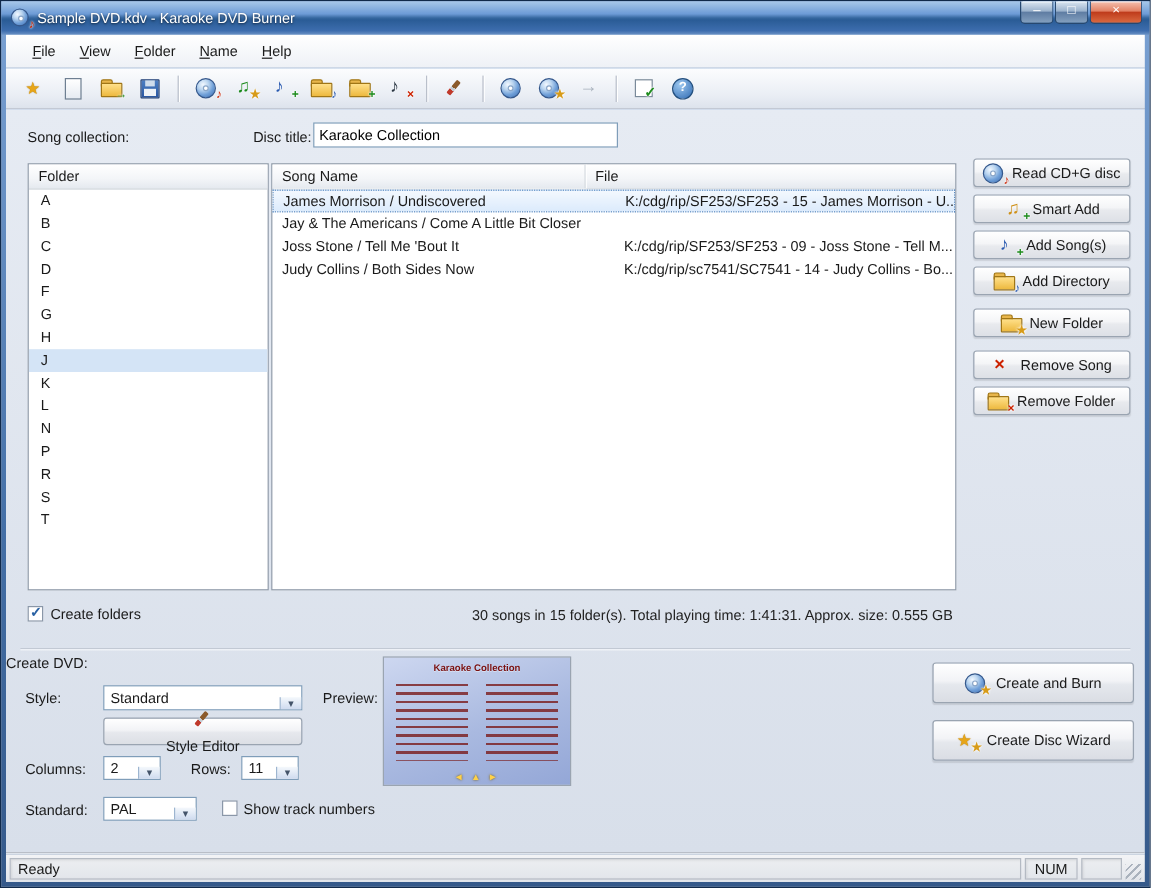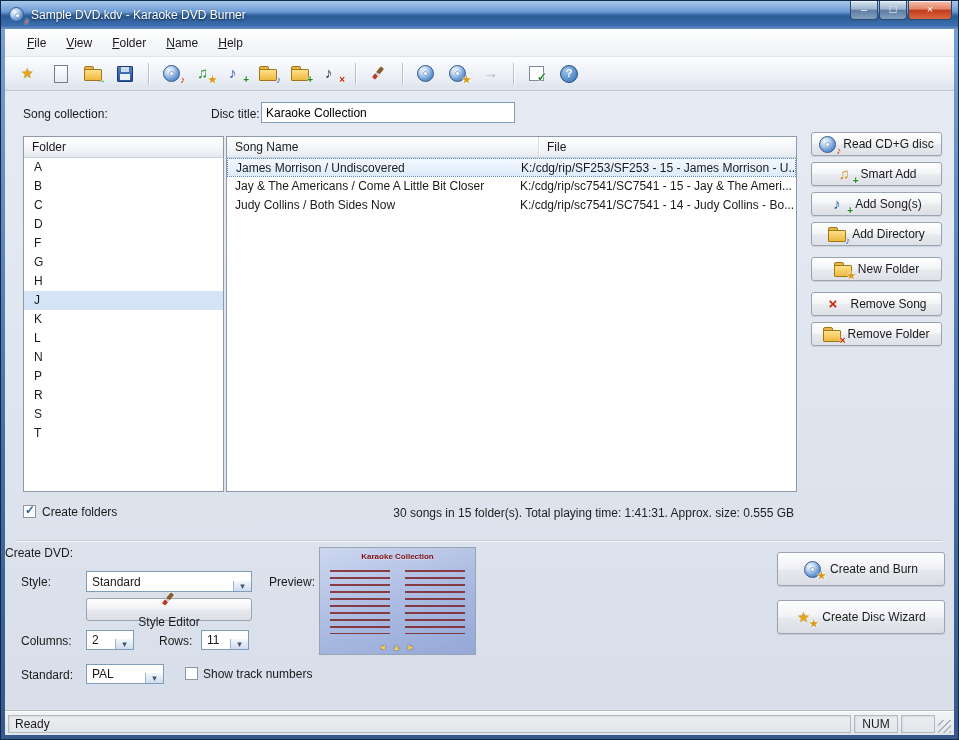--- a/index.html
+++ b/index.html
@@ -80,21 +80,21 @@
   .text-input { position:absolute; left:256px; top:11px; width:254px; height:21px;
                 border:1px solid #7f9db9; background:#fff; font:12px "Liberation Sans",sans-serif;
                 padding:0 4px; box-sizing:border-box; }
 
   .list { position:absolute; top:45px; background:#fff; border:1px solid #8e99a8; box-sizing:border-box; overflow:hidden; }
   .folder-list { left:18px; width:201px; height:356px; }
   .song-list { left:221px; width:571px; height:356px; }
   .list-header { height:21px; background:linear-gradient(#ffffff,#f3f5f8 60%,#e5e9ef);
                  border-bottom:1px solid #ccd2da; display:flex; box-sizing:border-box; }
   .hcell { padding:3px 8px; box-sizing:border-box; border-right:1px solid #d8dce2; box-shadow:1px 0 0 #fff; white-space:nowrap; overflow:hidden; }
-  .hcell.name { width:312px; } .hcell.file { flex:1; border-right:none; box-shadow:none; }
+  .hcell.name { width:261px; } .hcell.file { flex:1; border-right:none; box-shadow:none; }
   .frow { height:19px; line-height:19px; padding-left:10px; white-space:nowrap; }
   .frow.sel { background:#d4e4f6; }
   .srow { height:19px; line-height:17px; display:flex; box-sizing:border-box; }
   .srow .cell { padding:1px 8px 0; white-space:nowrap; overflow:hidden; box-sizing:border-box; }
   .srow .cell.name { width:285px; } .srow .cell.file { flex:1; }
   .srow.sel { background:linear-gradient(#f3f8fe,#dcebfc); border:1px dotted #5a8ac0; }
 
   .sbtn { position:absolute; left:806px; width:131px; height:24px; border:1px solid #9aa4b1;
           border-radius:3px; background:linear-gradient(#ffffff,#f4f5f7 45%,#e8eaee 55%,#dde0e6);
           display:flex; align-items:center; justify-content:center; gap:6px;
@@ -300,21 +300,24 @@
       <div class="list-header">
         <div class="hcell name">Song Name</div>
         <div class="hcell file">File</div>
       </div>
       <div class="srow sel">
         <span class="cell name">James Morrison / Undiscovered</span>
         <span class="cell file">K:/cdg/rip/SF253/SF253 - 15 - James Morrison - U...</span>
       </div>
       <div class="srow">
         <span class="cell name">Jay &amp; The Americans / Come A Little Bit Closer</span>
-        <span class="cell file">K:/cdg/rip/sc7541/SC7541 - 15 - Jay &amp; The Ameri...</span>
+      </div>
+      <div class="srow">
+        <span class="cell name">Joss Stone / Tell Me 'Bout It</span>
+        <span class="cell file">K:/cdg/rip/SF253/SF253 - 09 - Joss Stone - Tell M...</span>
       </div>
       <div class="srow">
         <span class="cell name">Judy Collins / Both Sides Now</span>
         <span class="cell file">K:/cdg/rip/sc7541/SC7541 - 14 - Judy Collins - Bo...</span>
       </div>
     </div>
 
     <div class="sbtn" style="top:41px;">
       <span class="icn">
         <span class="cd16"></span>

